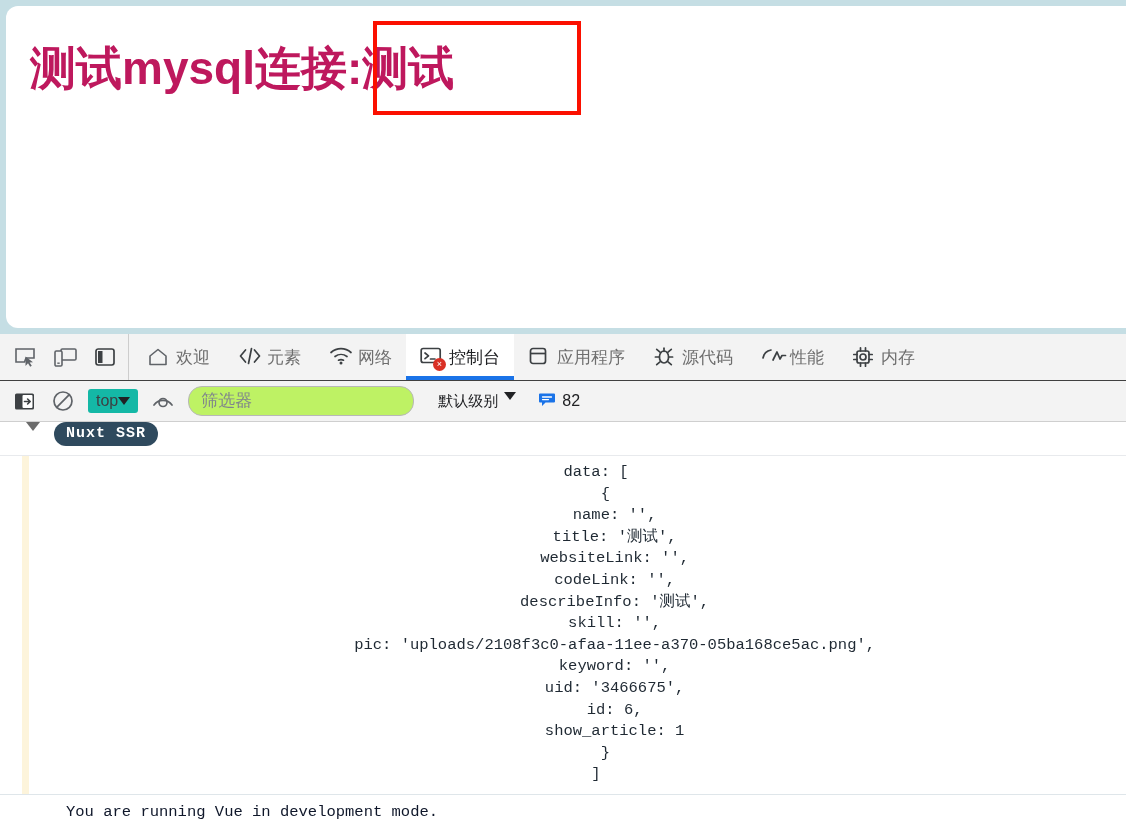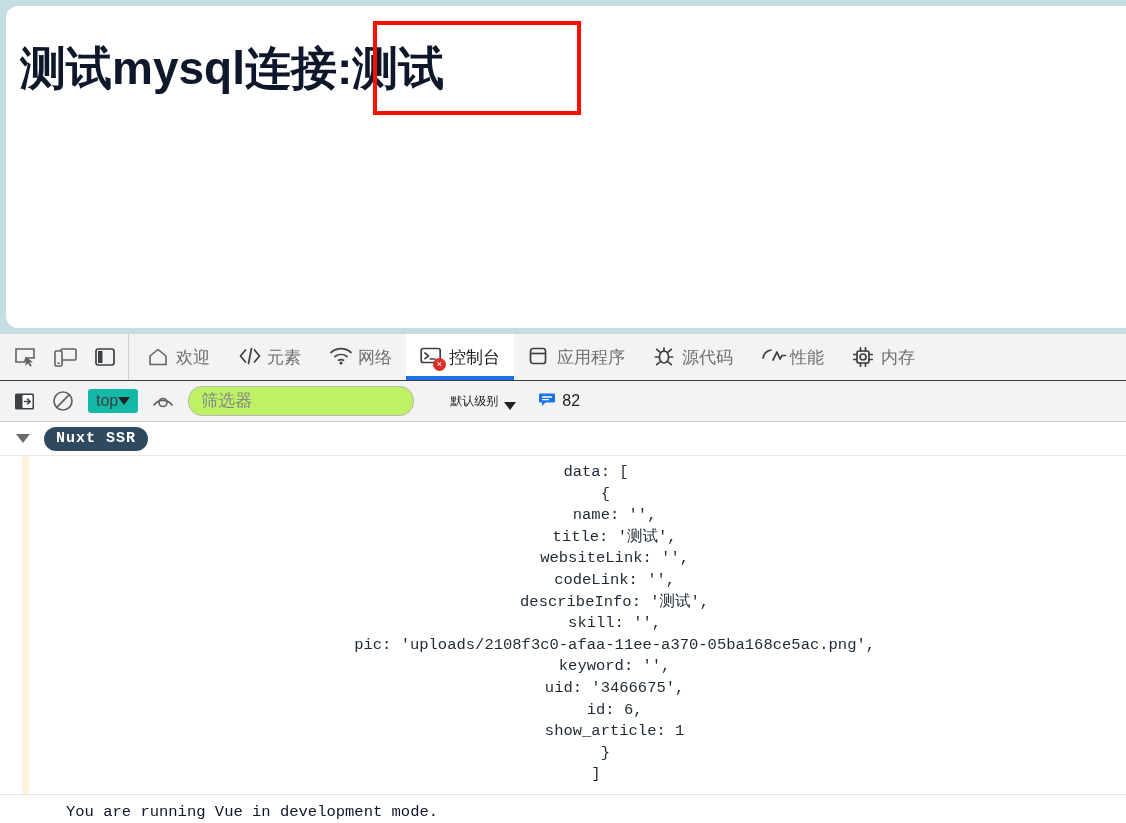--- a/index.html
+++ b/index.html
@@ -27,25 +27,25 @@
     top: 6px;
     width: 1120px;
     height: 322px;
     background: #ffffff;
     border-top-left-radius: 12px;
     border-bottom-left-radius: 12px;
     overflow: hidden;
   }
   .page-heading {
     position: absolute;
-    left: 14px;
+    left: 24px;
     top: 26px;
     font-size: 46px;
     font-weight: bold;
-    color: #0f172a;
+    color: #be185d;
     letter-spacing: 0px;
     white-space: nowrap;
     line-height: 72px;
   }
   .annot-box {
     position: absolute;
     border: 4px solid #fb1000;
     box-sizing: border-box;
     pointer-events: none;
   }
@@ -186,49 +186,49 @@
     background: #bef264;
     padding: 0 12px;
     font-size: 17px;
     color: #202124;
     font-family: Liberation Sans, sans-serif;
     outline: none;
   }
   .filter-input::placeholder { color: #80868b; }
   .level-select {
     display: flex;
-    align-items: flex-end;
+    align-items: flex-start;
     gap: 6px;
-    font-size: 12px;
+    font-size: 15px;
     color: #202124;
     cursor: pointer;
-    margin-left: 24px;
+    margin-left: 12px;
   }
   .msg-count {
     display: flex;
     align-items: center;
     gap: 6px;
     font-size: 16px;
     color: #202124;
     margin-left: 10px;
     cursor: pointer;
   }
 
   
   .con-body {
     position: relative;
     height: 404px;
     background: #ffffff;
     overflow: hidden;
   }
   .group-row {
     display: flex;
-    align-items: center;
+    align-items: flex-start;
     height: 34px;
-    padding-left: 16px;
+    padding-left: 26px;
     border-bottom: 1px solid #e8eaed;
     box-sizing: border-box;
   }
   .tri {
     width: 0; height: 0;
     border-left: 7px solid transparent;
     border-right: 7px solid transparent;
     border-top: 9px solid #6b6b6b;
     margin-right: 14px;
     cursor: pointer;

